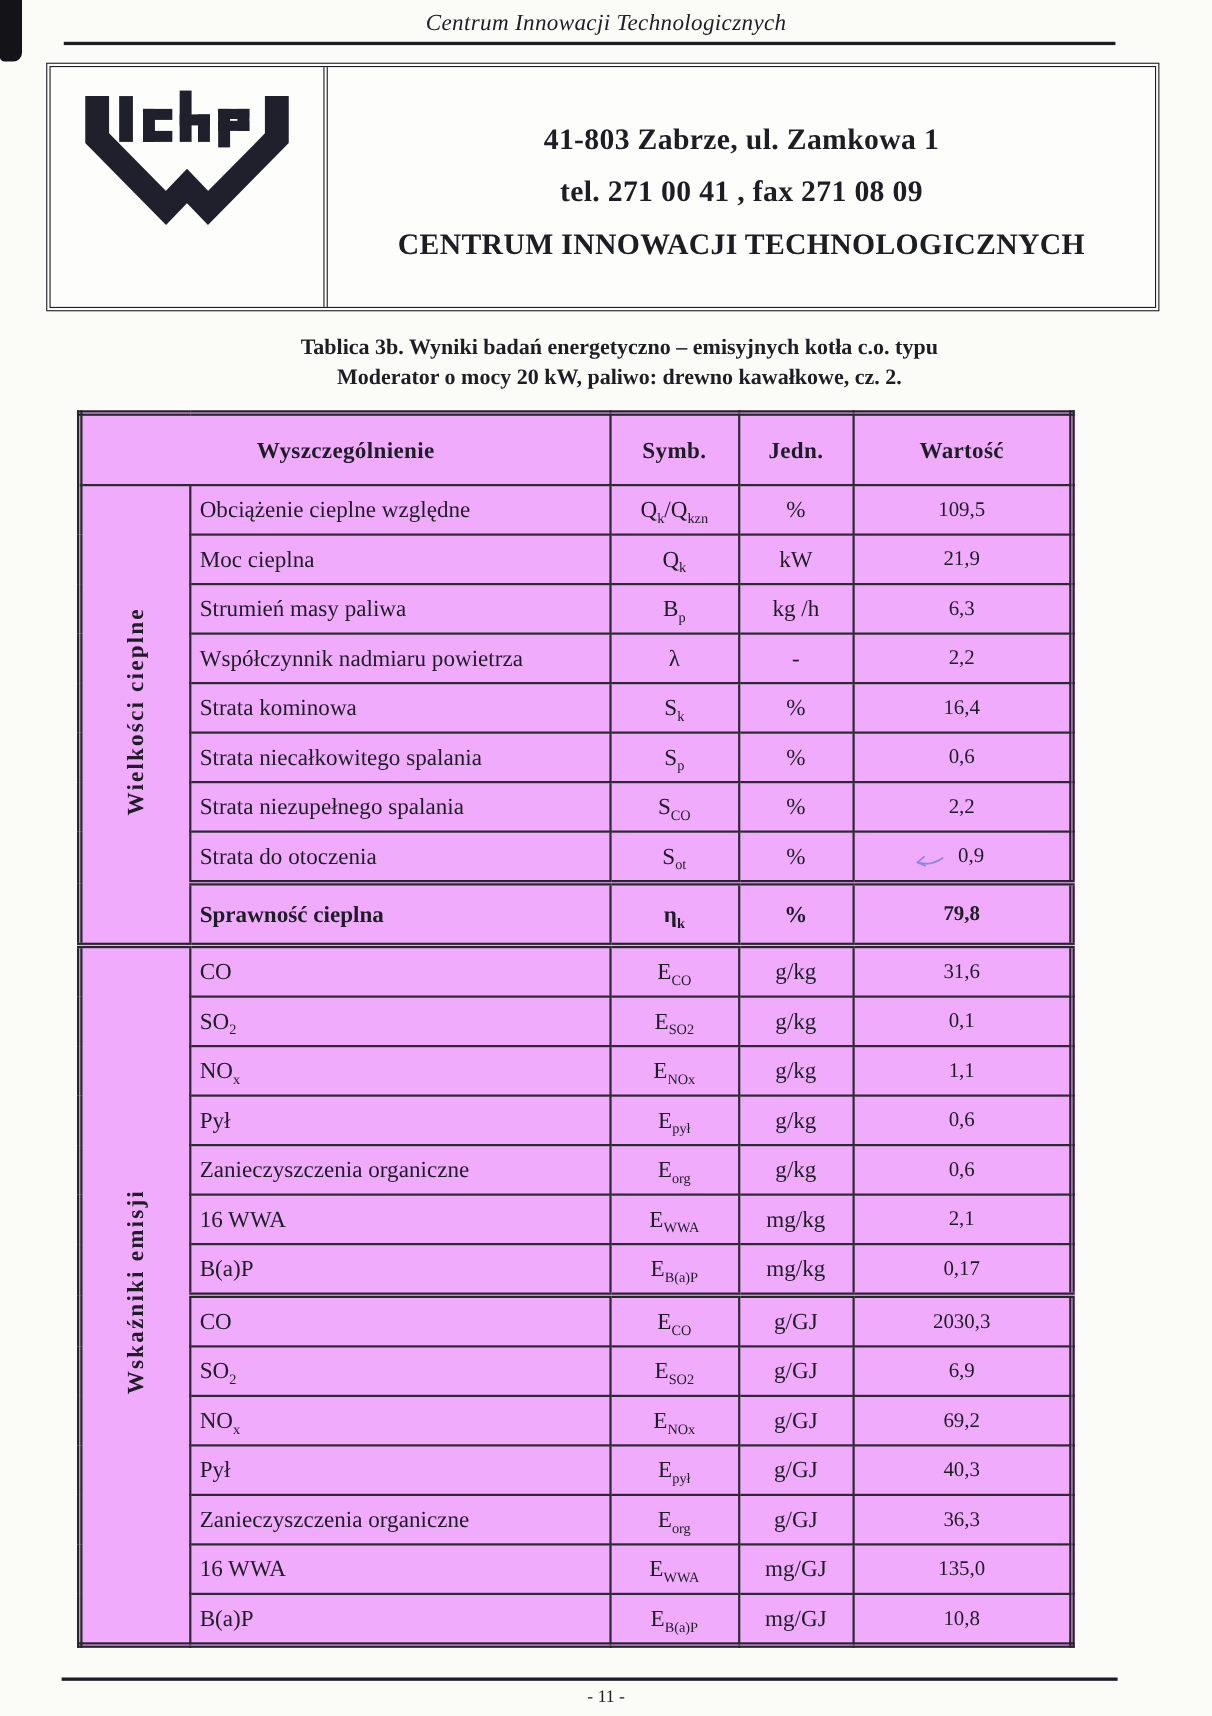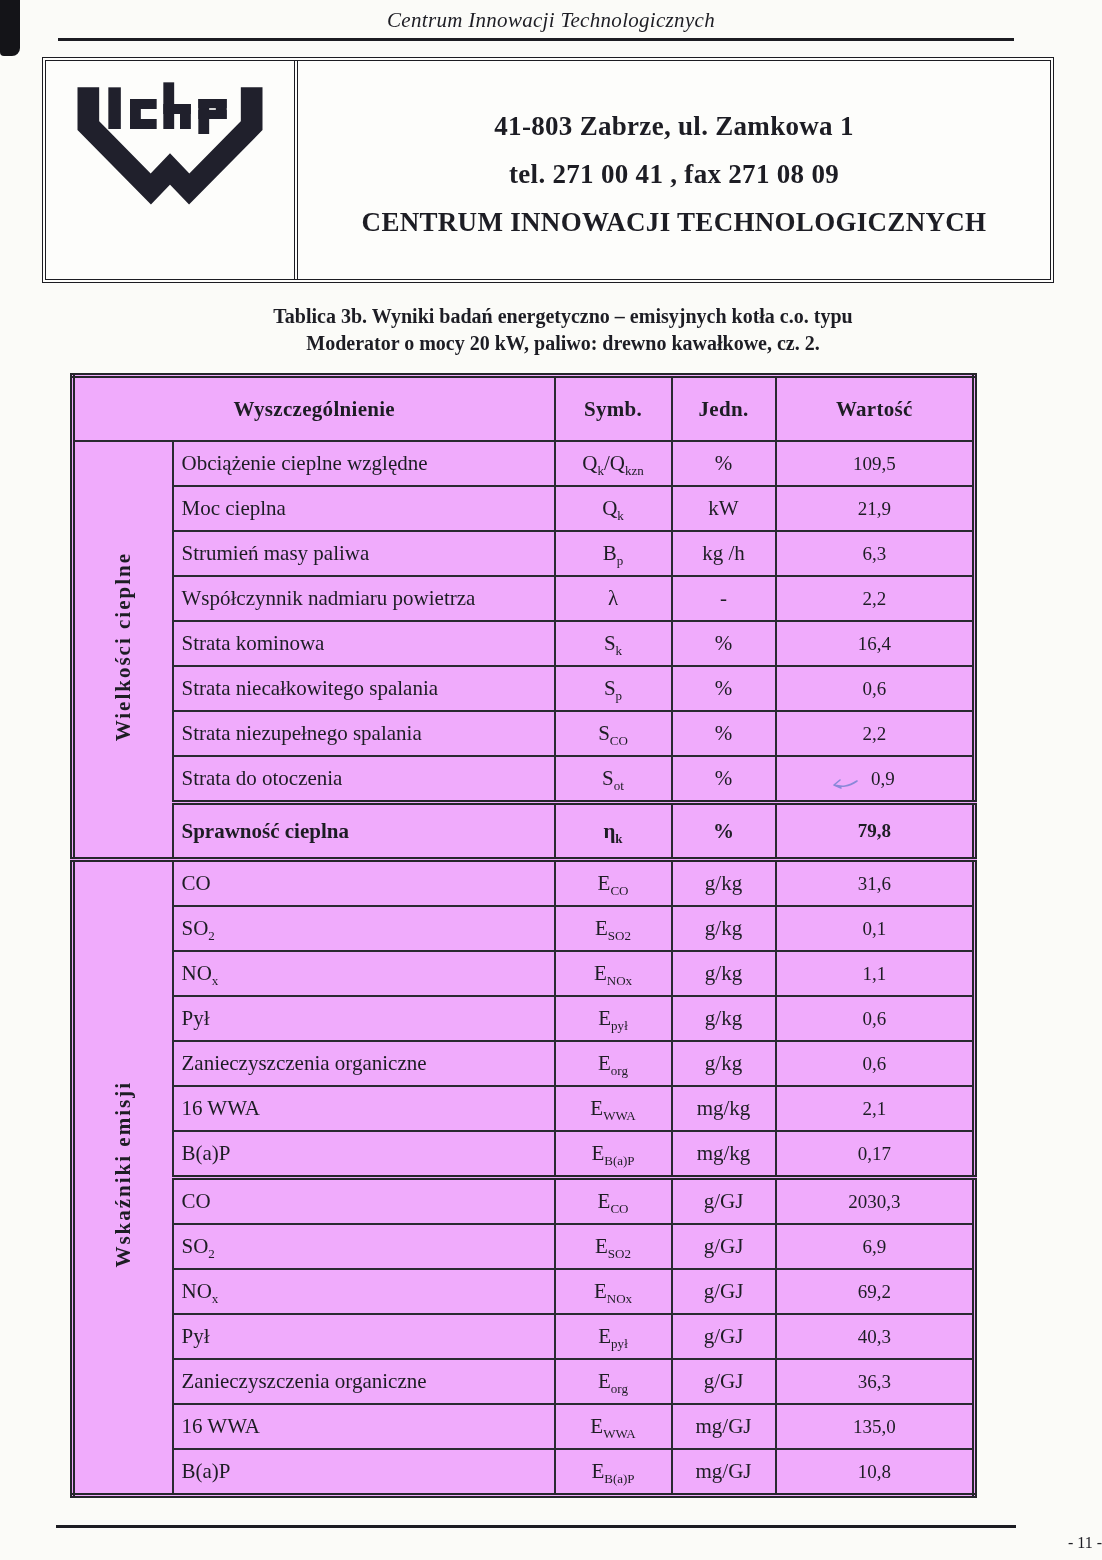--- a/index.html
+++ b/index.html
@@ -79,21 +79,21 @@
     white-space:nowrap;
   }
   .value-flex { display:flex; align-items:center; justify-content:center; gap:7px; }
   .pen-mark { display:inline-block; transform:translateX(-14px); height:12px; }
   .pen-mark + .val-txt { transform:translateX(-8px); }
 
   
   .footer-block { position:absolute; left:0; right:0; bottom:8px; }
   .footer-rule { border-top:3px solid #1c1c22; margin:0 86px 6px 56px; }
   .footer-note { text-align:center; font-size:15.5px; letter-spacing:0.1px; }
-  .page-number { text-align:right; font-size:16px; margin-top:4px; }
+  .page-number { text-align:center; font-size:16px; margin-top:4px; }
 
   
   .scan-blotch {
     position:absolute; top:0; left:0; width:20px; height:56px;
     background:#141418; border-radius:0 0 8px 4px;
   }
 </style>
 </head>
 <body>
 

